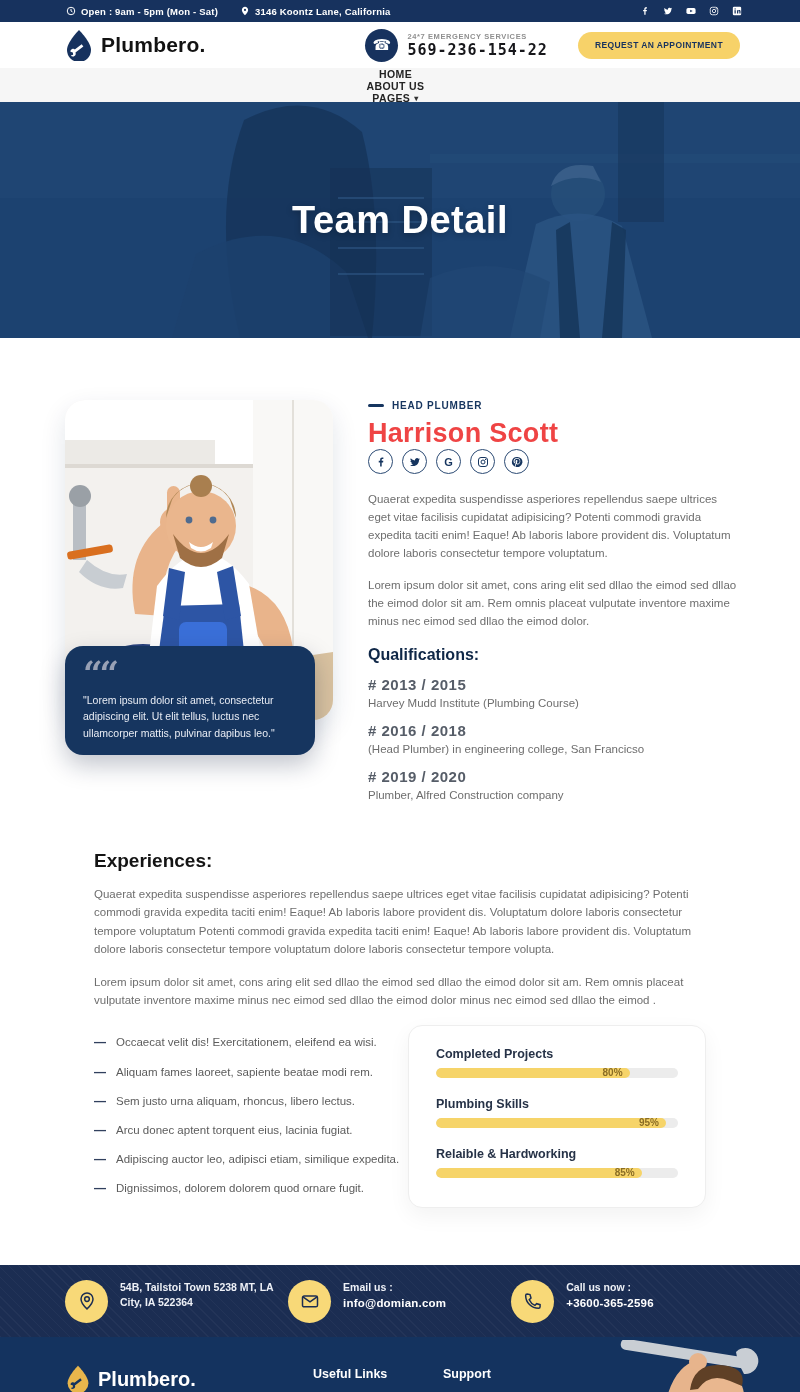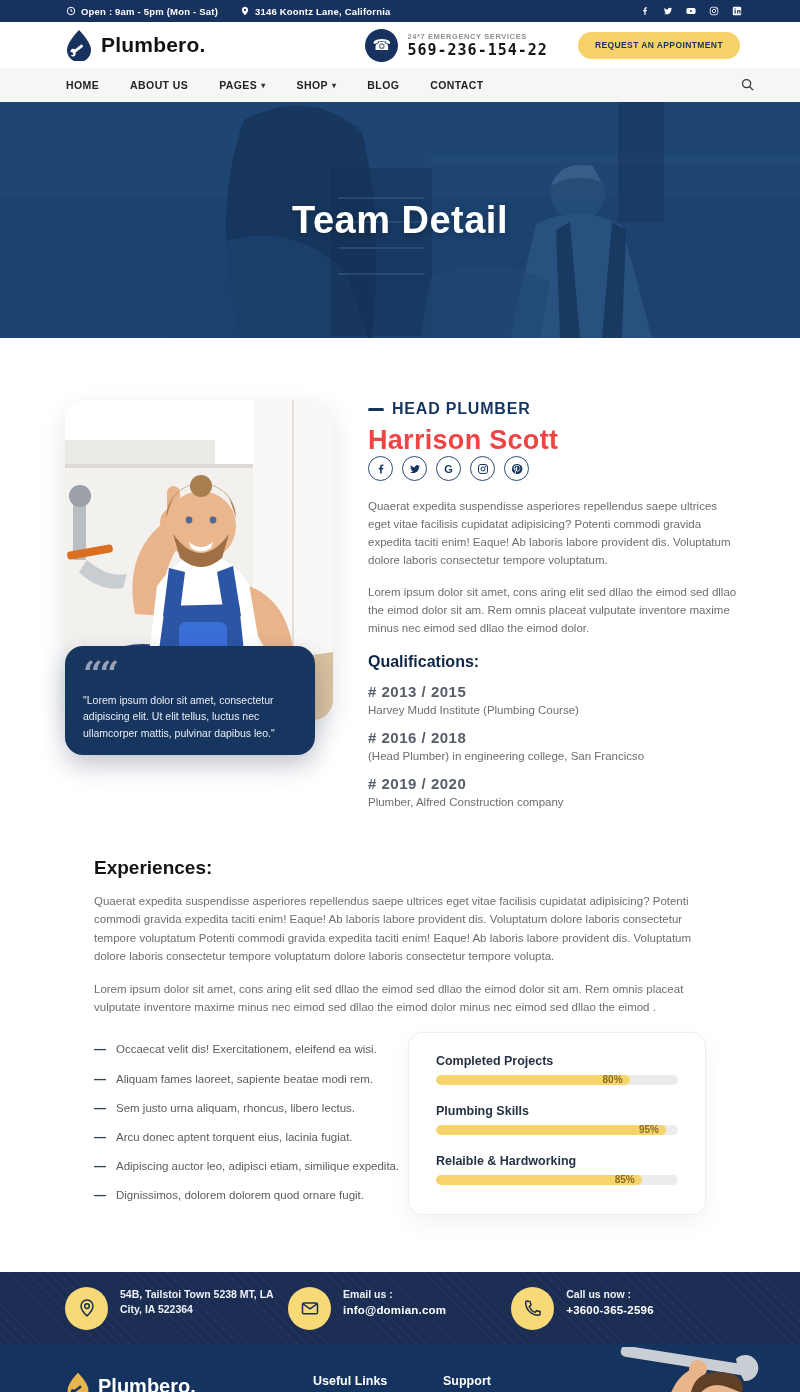--- a/index.html
+++ b/index.html
@@ -25,21 +25,21 @@
   .brand-mark { width:30px; height:32px; }
   .brand-name { font-size:21px; font-weight:800; color:#121212; letter-spacing:.2px; }
   .hdr-right { margin-left:auto; display:flex; align-items:center; }
   .phone-wrap { display:flex; align-items:center; gap:9px; }
   .phone-circle { width:33px; height:33px; border-radius:50%; background:#17325e; color:#fff; display:flex; align-items:center; justify-content:center; font-size:15px; }
   .phone-label { font-size:7.5px; color:#8f8f8f; font-weight:600; letter-spacing:.6px; }
   .phone-number { font-size:15px; font-weight:800; color:#17171b; letter-spacing:1px; font-family:"DejaVu Sans Mono", monospace; }
   .cta-btn { margin-left:30px; height:27px; padding:0 17px; border:none; border-radius:14px; background:#f7d269; color:#17325e; font-size:8.5px; font-weight:800; letter-spacing:.4px; font-family:inherit; cursor:pointer; }
 
   
-  .nav { height:34px; background:#f6f6f6; display:flex; align-items:center; padding:0 44px 0 66px; }
+  .nav { height:34px; background:#f6f6f6; display:flex; align-items:center; padding:0 44px 0 66px;flex-direction:column; }
   .nav-item { display:flex; align-items:center; gap:4px; font-size:10.5px; font-weight:700; color:#232323; letter-spacing:.4px; margin-right:31px; cursor:pointer; }
   .nav-caret { font-size:8px; color:#333; }
   .nav-search { margin-left:auto; width:16px; height:16px; color:#333; cursor:pointer; }
   .nav-search svg { width:15px; height:15px; }
 
   
   .hero { height:236px; position:relative; overflow:hidden; background:#1d4270; }
   .hero svg.bg { position:absolute; inset:0; width:100%; height:100%; }
   .hero-title { position:absolute; inset:0; display:flex; align-items:center; justify-content:center; color:#fff; font-size:38px; font-weight:800; letter-spacing:.5px; text-shadow:0 2px 6px rgba(0,0,0,.25); }
 
@@ -48,21 +48,21 @@
   .photo-wrap { position:absolute; left:65px; top:62px; width:268px; height:320px; }
   .photo { width:268px; height:320px; border-radius:20px; overflow:hidden; box-shadow:0 10px 26px rgba(20,40,80,.12); }
   .photo svg { display:block; width:100%; height:100%; }
   .quote-card { position:absolute; left:0; top:246px; width:250px; min-height:100px; background:#16355f; border-radius:18px; padding:10px 18px 14px; color:#fff; box-shadow:0 10px 24px rgba(10,25,55,.25); }
   .quote-marks { font-family:"DejaVu Serif", serif; font-size:34px; font-weight:700; color:#98a1b5; line-height:1; letter-spacing:-3px; }
   .quote-text { font-size:10.5px; line-height:1.55; color:#e8ecf4; margin-top:2px; }
 
   .member-info { margin-left:303px; width:370px; }
   .role-row { display:flex; align-items:center; gap:8px; }
   .role-dash { width:16px; height:3px; background:#16355f; border-radius:2px; }
-  .role-label { font-size:16px; font-weight:800; color:#16355f; letter-spacing:.8px; }
+  .role-label { font-size:10px; font-weight:800; color:#16355f; letter-spacing:.8px; }
   .member-name { font-size:27px; font-weight:800; color:#ef4444; margin:7px 0 0; letter-spacing:.3px; }
   .m-social { display:flex; gap:9px; margin-bottom:16px; }
   .m-social .mc { width:25px; height:25px; border:1.4px solid #2c4b74; border-radius:50%; display:flex; align-items:center; justify-content:center; color:#16355f; font-size:11px; font-weight:700; cursor:pointer; }
   .m-social svg { width:12px; height:12px; }
   .para { font-size:11.5px; line-height:1.58; color:#6e6e6e; margin-bottom:13px; }
   .quals-title { font-size:16px; font-weight:800; color:#0f2747; margin:16px 0 12px; }
   .qual { margin-bottom:13px; }
   .qual-years { font-size:15px; font-weight:800; color:#565d68; letter-spacing:.5px; }
   .qual-desc { font-size:11.5px; color:#6e6e6e; margin-top:4px; }
 

